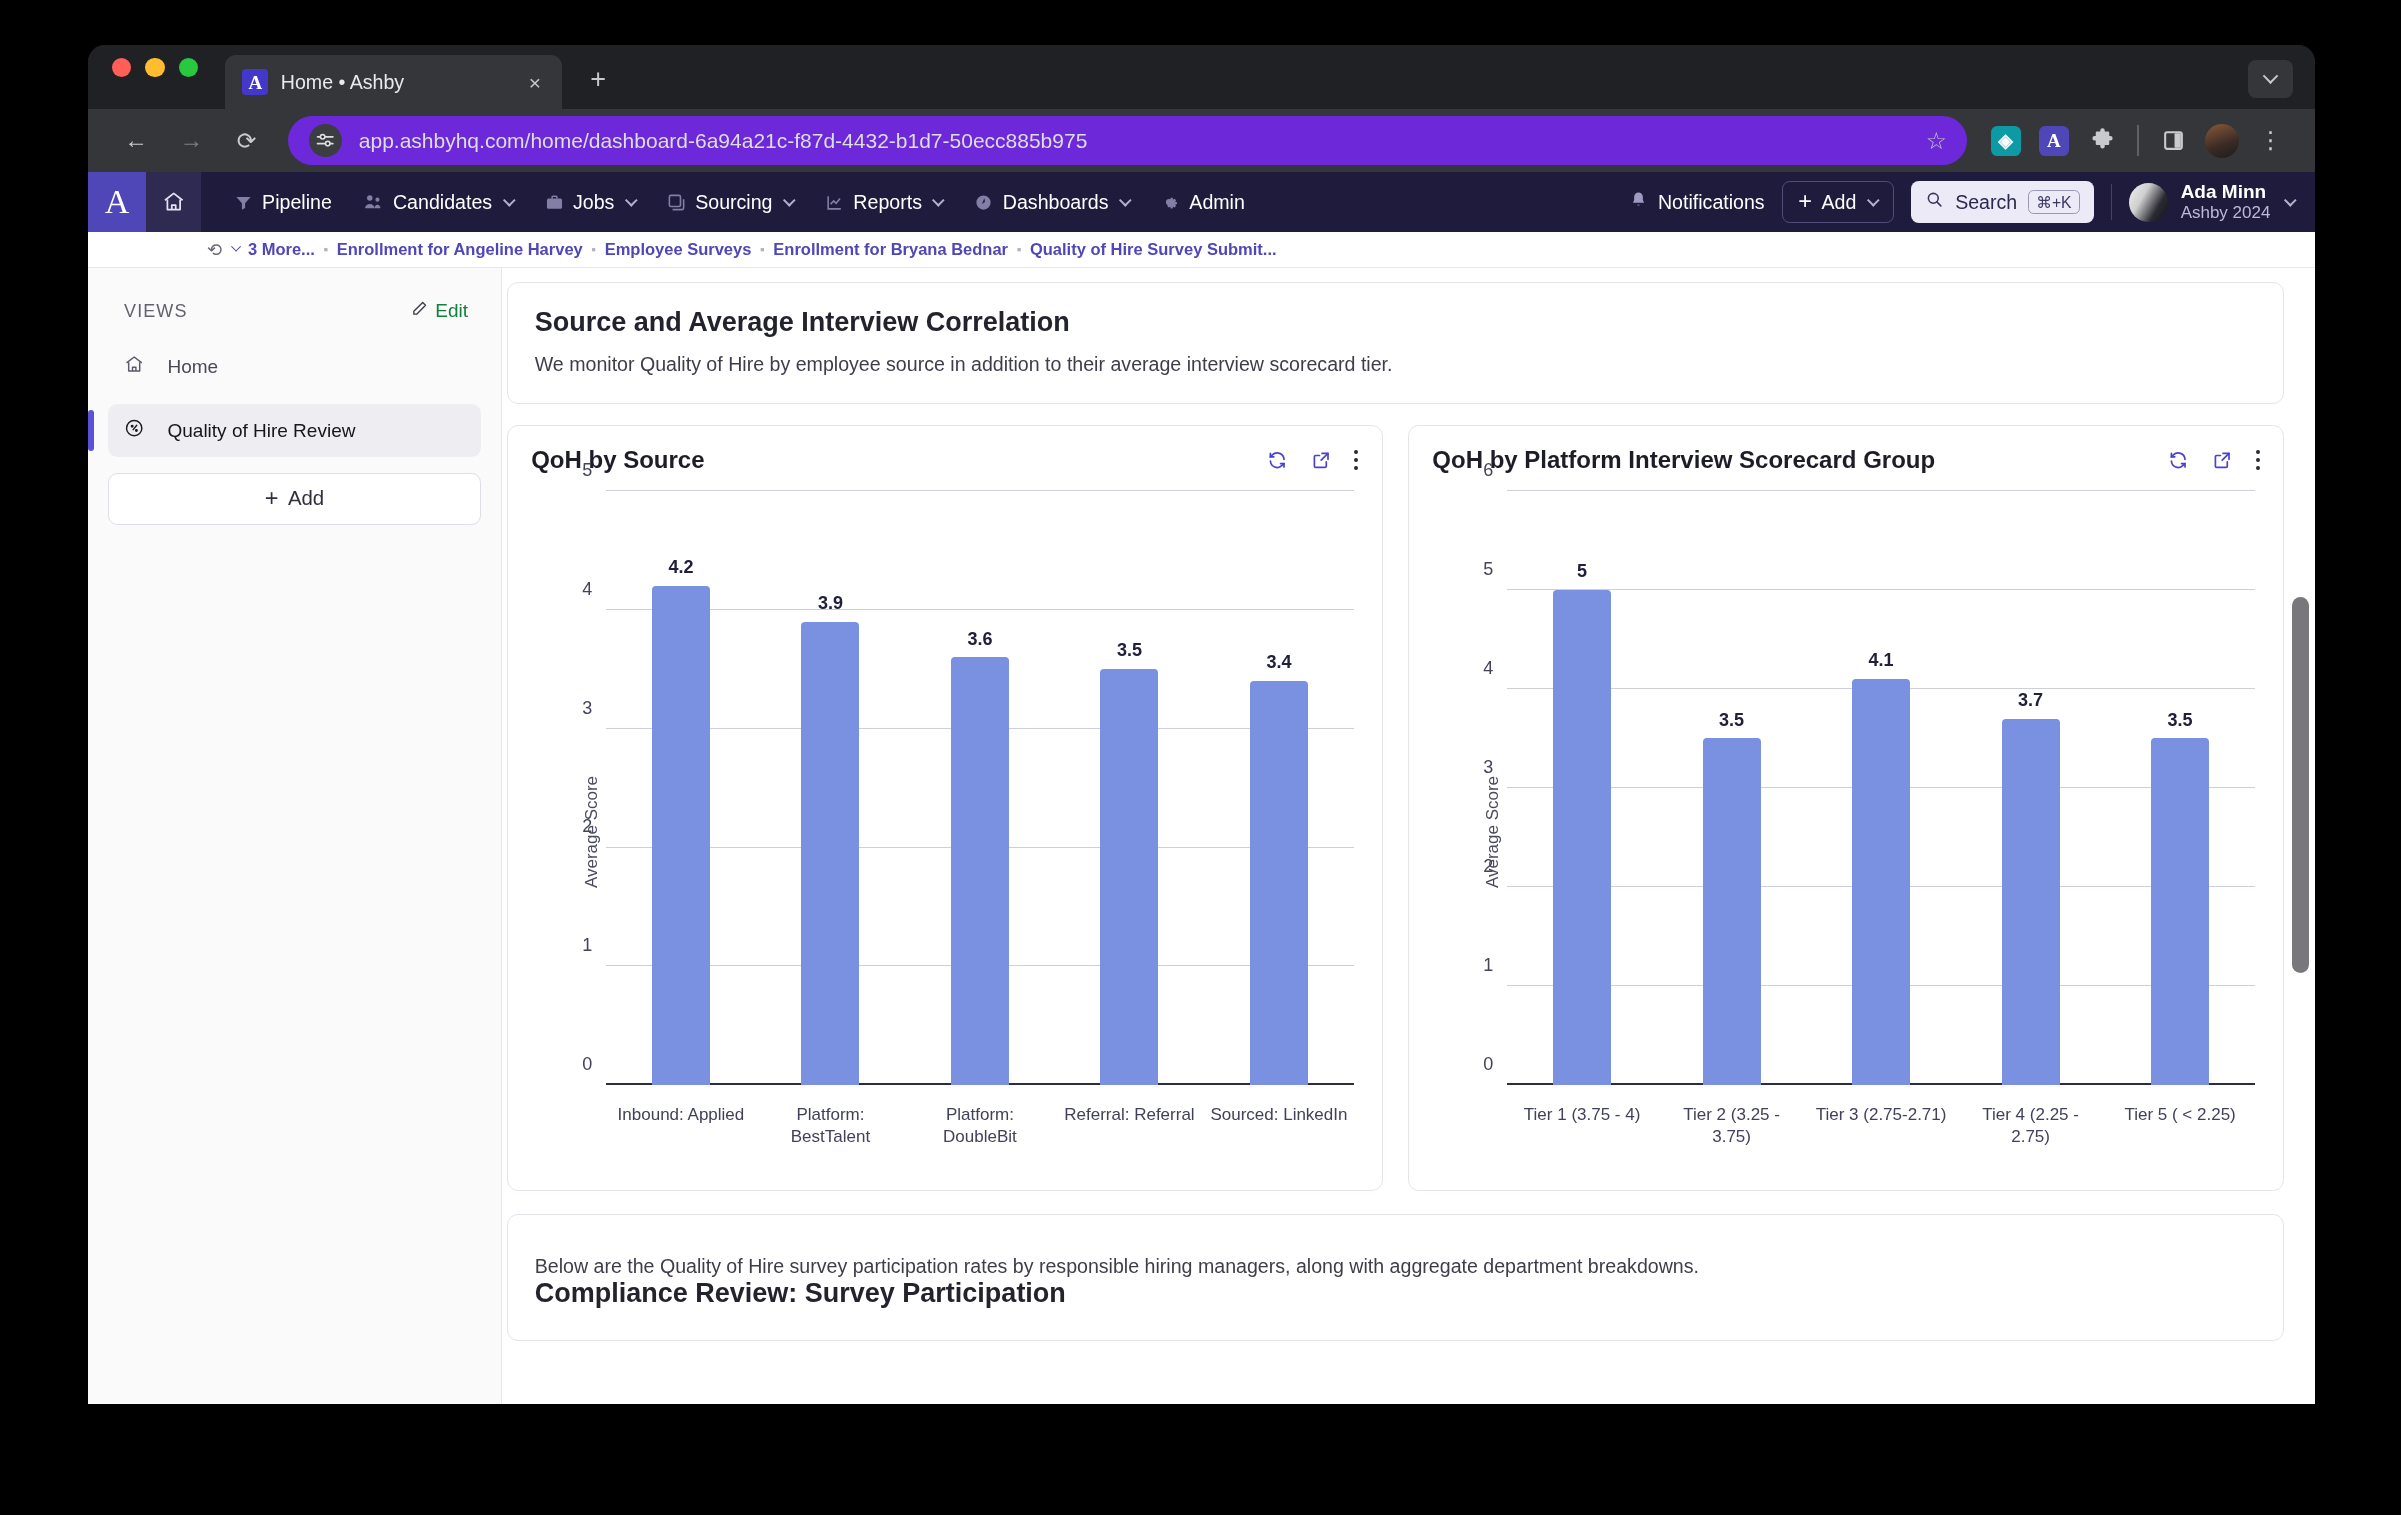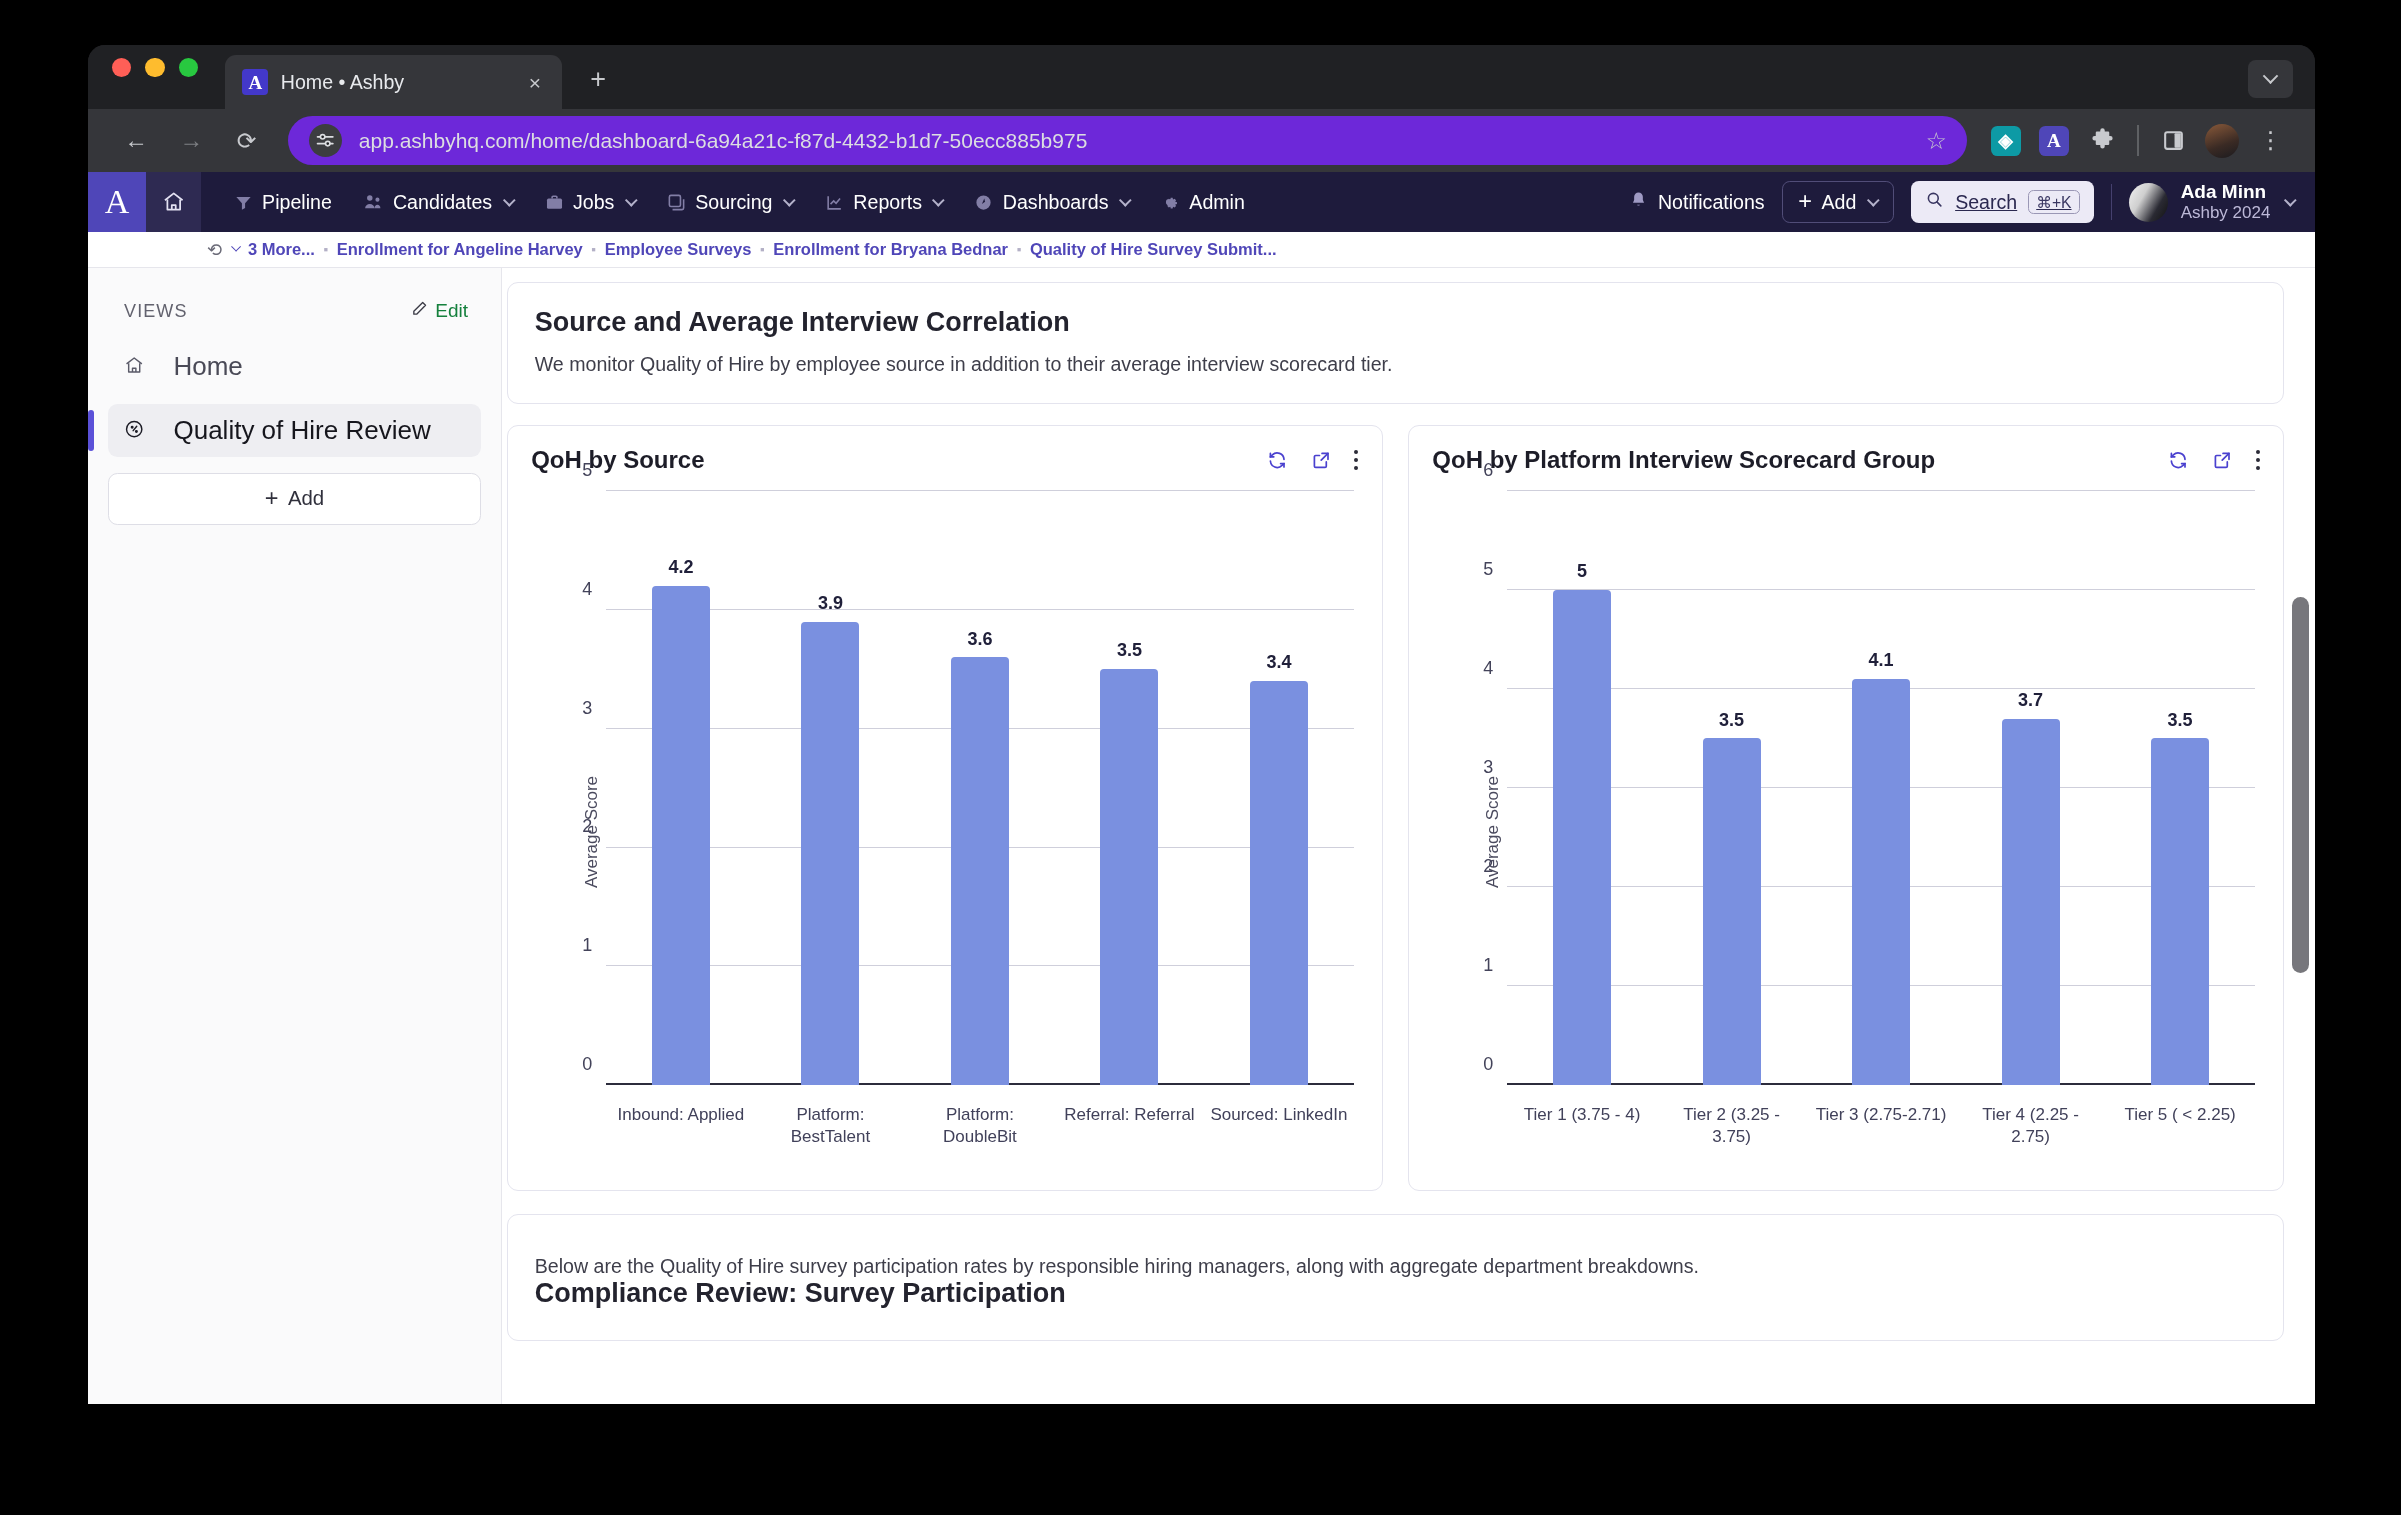--- a/index.html
+++ b/index.html
@@ -176,21 +176,21 @@
   #add-button {
     display: flex; align-items: center; gap: 9.4px;
     border: 1.6px solid #514d78; border-radius: 7.8px;
     height: 42px; padding: 0 15.7px;
     color: #fff; font-size: 19.6px;
   }
   #search-button {
     display: flex; align-items: center; gap: 11px;
     background: #eceaf6; border-radius: 7.8px;
     height: 42px; padding: 0 14px;
-    color: #2b2850; font-size: 19.6px; text-decoration: underline;
+    color: #2b2850; font-size: 19.6px;
   }
   #search-kbd {
     border: 1.6px solid #9a97b5; border-radius: 5.5px;
     padding: 1.6px 7px; font-size: 15.7px; color: #3a3762;
   }
   #nav-divider { width: 1.6px; height: 36px; background: #45406e; }
   #user-chip { display: flex; align-items: center; gap: 12.5px; }
   #user-avatar {
     width: 39px; height: 39px; border-radius: 50%;
     background: linear-gradient(120deg,#f2f2f2 0%,#cfcfcf 35%,#2a2a33 70%,#111 100%);
@@ -226,24 +226,24 @@
     padding: 25px 20.4px 0 20.4px;
     flex: 0 0 auto;
   }
   #views-header {
     display: flex; align-items: center; justify-content: space-between;
     padding: 0 12.5px 0 15.7px; height: 36px;
   }
   #views-label { color: #62626e; font-size: 18px; letter-spacing: .06em; }
   #views-edit { display: flex; align-items: center; gap: 7.8px; color: #15803d; font-size: 19px; }
   .side-item {
-    display: flex; align-items: center; gap: 29px;
+    display: flex; align-items: center; gap: 23px;
     height: 53px; border-radius: 9.4px;
     padding: 0 15.7px; margin-top: 11px;
-    color: #4a4a57; font-size: 26px;
+    color: #4a4a57; font-size: 19px;
     position: relative;
   }
   .side-item.active {
     background: #eeeef2; color: #16161d; font-weight: 400;
   }
   .side-item.active::before {
     content: ""; position: absolute; left: -20.4px; top: 6.3px;
     width: 5.5px; height: 41px; border-radius: 3.1px; background: #5b51d8;
   }
   #sidebar-add-button {

